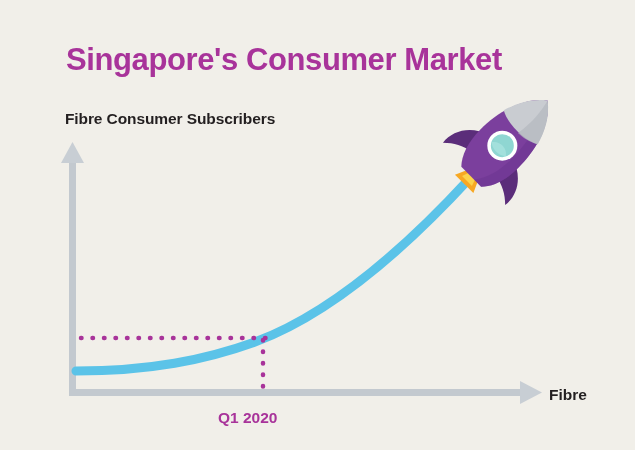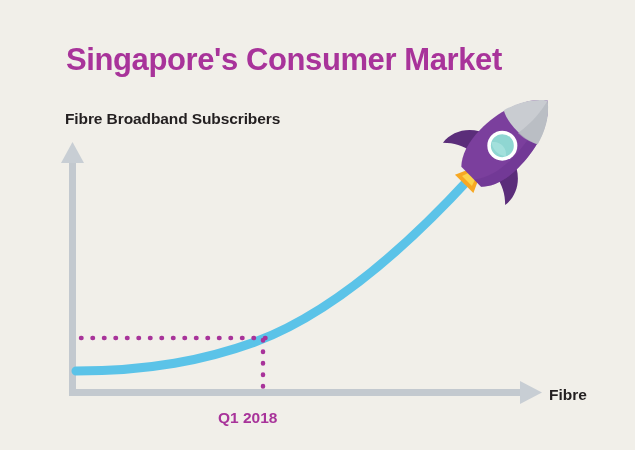--- a/index.html
+++ b/index.html
@@ -64,21 +64,21 @@
     top: 0;
   }
 </style>
 </head>
 <body>
 
 <div id="slide">
 
   <div id="title">Singapore's Consumer Market</div>
 
-  <div id="subtitle">Fibre Broadband Subscribers</div>
+  <div id="subtitle">Fibre Consumer Subscribers</div>
 
   <svg id="figure" width="635" height="450" viewBox="0 0 635 450">
 
     <g>
 
       <rect x="69" y="160" width="7" height="236" fill="#c3c9cf"></rect>
 
       <polygon points="72.5,142 84,163 61,163" fill="#c8ced4"></polygon>
 
       <rect x="69" y="389" width="455" height="7" fill="#c3c9cf"></rect>
@@ -124,15 +124,15 @@
                C 5 -30, 3 -45, 0 -56 Z" fill="#b3b8bf" opacity="0.7"></path>
 
       <circle cx="0" cy="8" r="15" fill="#ffffff"></circle>
       <circle cx="0" cy="8" r="11.5" fill="#8fd6d2"></circle>
       <path d="M -10 13 C -5 6, 5 6, 10 13 C 5 18, -5 18, -10 13 Z" fill="#a7e2de" opacity="0.8"></path>
     </g>
 
   </svg>
 
   <div id="xlabel">Fibre</div>
-  <div id="marker-label">Q1 2018</div>
+  <div id="marker-label">Q1 2020</div>
 
 </div>
 
 </body></html>

